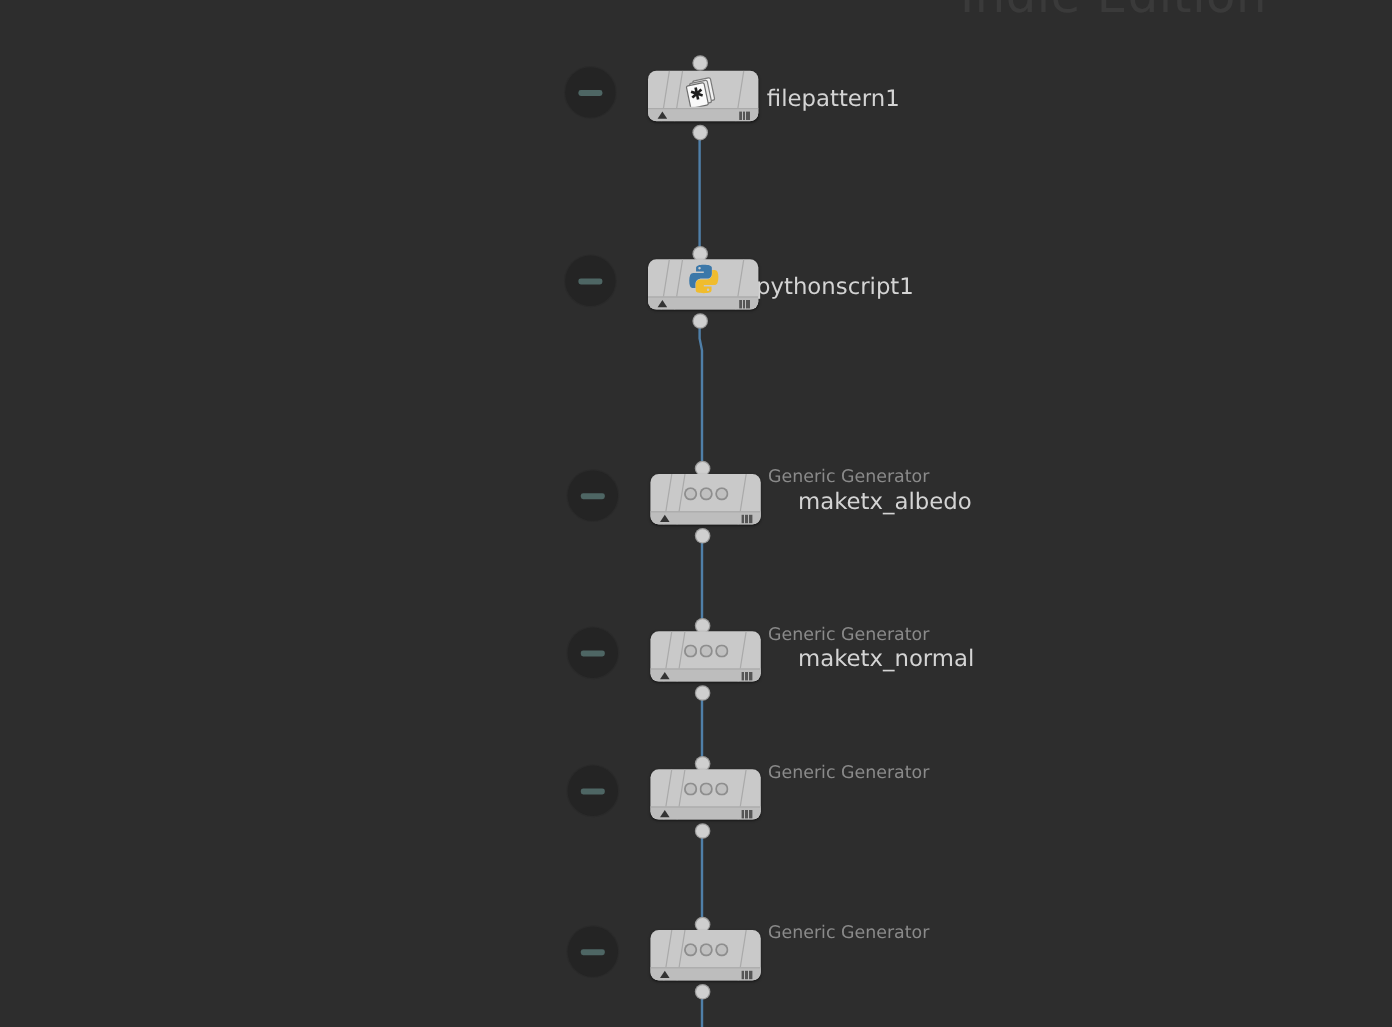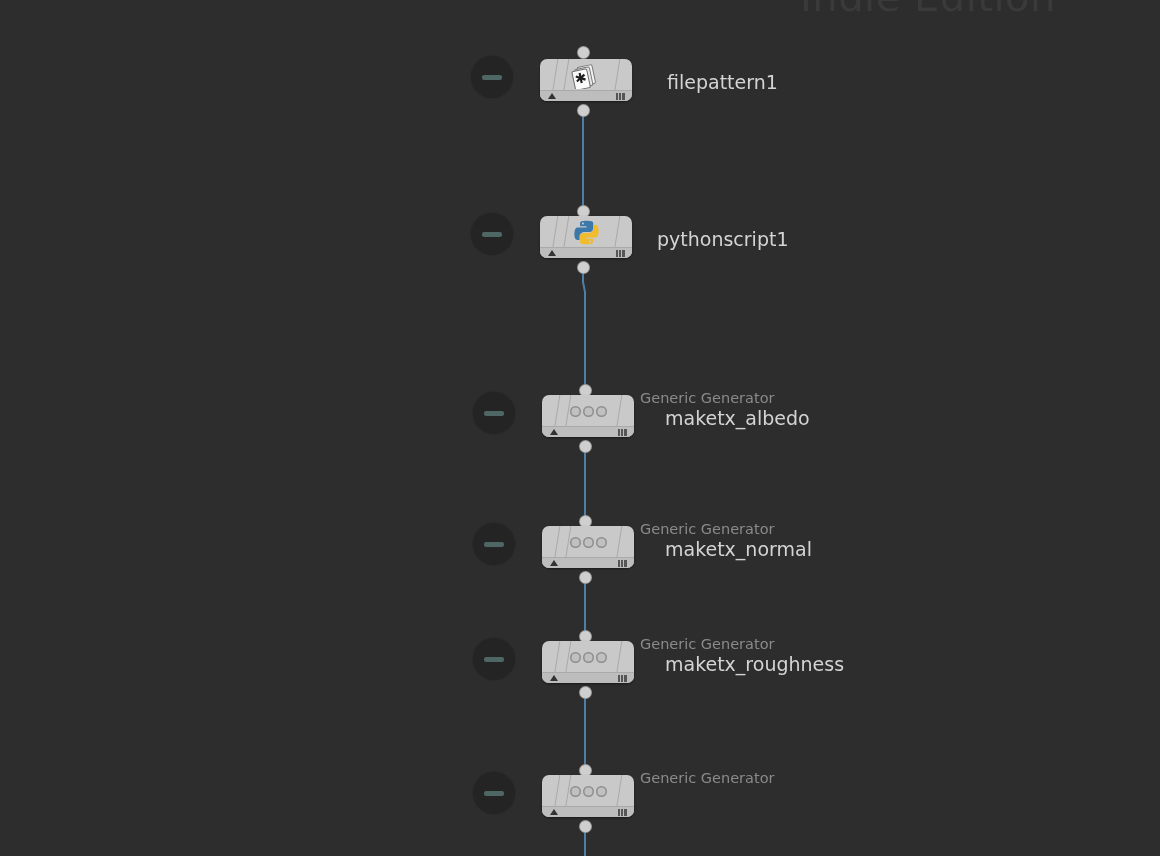--- a/index.html
+++ b/index.html
@@ -214,21 +214,21 @@
             <text x="9.5" y="19" font-family="DejaVu Sans, sans-serif" font-size="14" text-anchor="middle" fill="#1d1d1d">✱</text>
           </g>
         </svg>
       </div>
       <div class="footer">
         <div class="tri"></div>
         <div class="grip"></div>
       </div>
     </div>
     <div class="port" style="left:578px; top:105px;"></div>
-    <div class="node-labels" style="left:639px; top:71px;margin-left:28px;">
+    <div class="node-labels" style="left:639px; top:71px;">
       <div class="node-name-solo">filepattern1</div>
     </div>
   </div>
 
   <div class="node-group">
     <div class="flag-toggle" style="left:471px; top:213px;">
       <div class="dash"></div>
     </div>
     <div class="port" style="left:578px; top:206px;"></div>
     <div class="node" style="left:540px; top:216px;">
@@ -240,21 +240,21 @@
           <path fill="#3c78a9" d="M31.9 4c-4.6 0-8.4.4-11 1.2-2.6.8-4.2 2.4-4.2 4.6v7.6h15.3v2.6H11.2c-2.6 0-4.9 1.6-6.1 4.3C3.7 27.6 3.2 31.3 3.2 35.5c0 4.2.5 7.6 1.6 10.3 1.1 2.7 3.2 4.1 6 4.1h4.7v-8.5c0-2.9 1.3-5.4 3.6-7.4 2.3-2 5.3-3 8.9-3h11c2.7 0 4.9-.9 6.5-2.7 1.6-1.8 2.4-4.1 2.4-6.9V9.8c0-2.1-1.5-3.7-4.3-4.6C40.8 4.4 36.8 4 31.9 4zm-8.3 4.3c1.3 0 2.4 1.1 2.4 2.5 0 1.3-1.1 2.4-2.4 2.4-1.4 0-2.5-1.1-2.5-2.4 0-1.4 1.1-2.5 2.5-2.5z"></path>
           <path fill="#f0bc2d" d="M32.1 60c4.6 0 8.4-.4 11-1.2 2.6-.8 4.2-2.4 4.2-4.6v-7.6H32v-2.6h20.8c2.6 0 4.9-1.6 6.1-4.3 1.4-3.3 1.9-7 1.9-11.2 0-4.2-.5-7.6-1.6-10.3-1.1-2.7-3.2-4.1-6-4.1h-4.7v8.5c0 2.9-1.3 5.4-3.6 7.4-2.3 2-5.3 3-8.9 3h-11c-2.7 0-4.9.9-6.5 2.7-1.6 1.8-2.4 4.1-2.4 6.9v11.6c0 2.1 1.5 3.7 4.3 4.6 2.8.8 6.8 1.2 11.7 1.2zm8.3-4.3c-1.3 0-2.4-1.1-2.4-2.5 0-1.3 1.1-2.4 2.4-2.4 1.4 0 2.5 1.1 2.5 2.4 0 1.4-1.1 2.5-2.5 2.5z"></path>
         </svg>
       </div>
       <div class="footer">
         <div class="tri"></div>
         <div class="grip"></div>
       </div>
     </div>
     <div class="port" style="left:578px; top:262px;"></div>
-    <div class="node-labels" style="left:657px; top:228px;">
+    <div class="node-labels" style="left:630px; top:228px;">
       <div class="node-name-solo">pythonscript1</div>
     </div>
   </div>
 
   <div class="node-group">
     <div class="flag-toggle" style="left:473px; top:392px;">
       <div class="dash"></div>
     </div>
     <div class="port" style="left:580px; top:385px;"></div>
     <div class="node" style="left:542px; top:395px;">
@@ -325,21 +325,20 @@
           </div>
       </div>
       <div class="footer">
         <div class="tri"></div>
         <div class="grip"></div>
       </div>
     </div>
     <div class="port" style="left:580px; top:687px;"></div>
     <div class="node-labels" style="left:640px; top:636px;">
       <div class="node-type">Generic Generator</div>
-      <div class="node-name">maketx_roughness</div>
     </div>
   </div>
 
   <div class="node-group">
     <div class="flag-toggle" style="left:473px; top:772px;">
       <div class="dash"></div>
     </div>
     <div class="port" style="left:580px; top:765px;"></div>
     <div class="node" style="left:542px; top:775px;">
       <div class="slant s1"></div>

